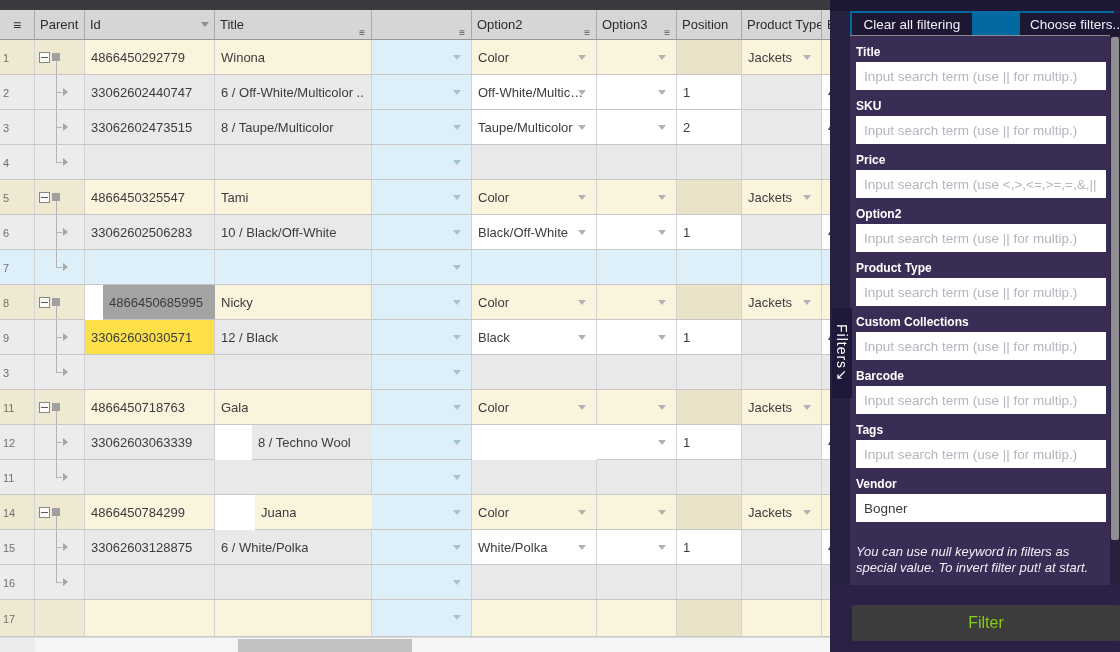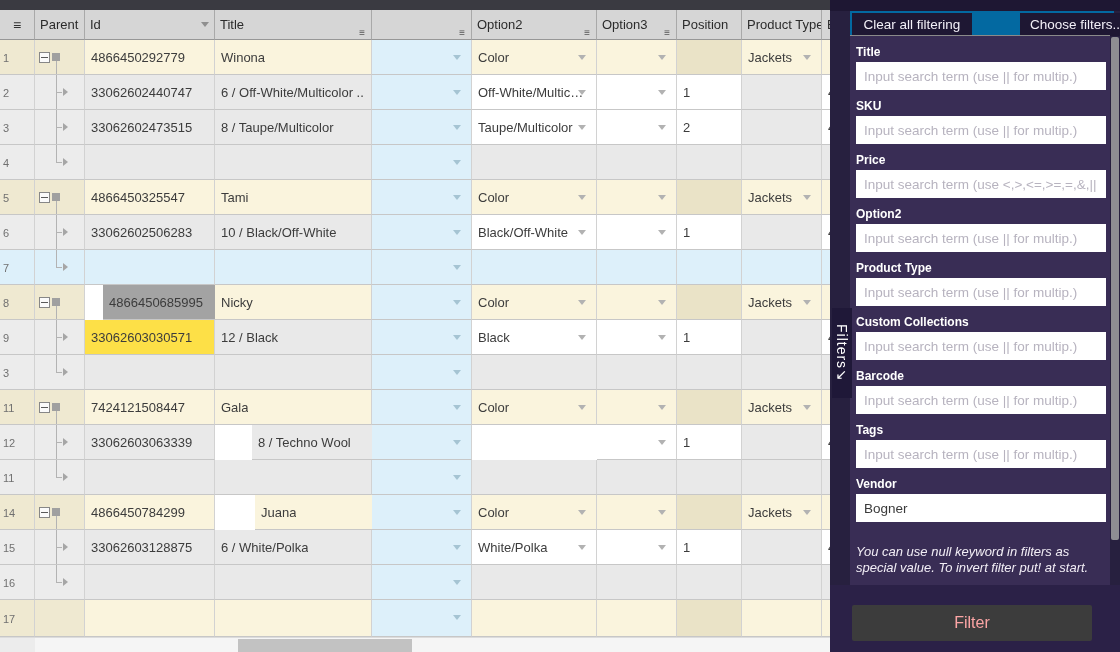--- a/index.html
+++ b/index.html
@@ -70,22 +70,22 @@
     background:#ffffff;font-family:"Liberation Sans",sans-serif;font-size:13.5px;color:#3a3a3a;
     padding:0 8px;outline:none;display:block;
   }
   .finput::placeholder{color:#b7b3bf;}
   .note{
     color:#f2eef6;font-style:italic;font-size:13px;line-height:1.25;
     margin:22px 0 0 6px;width:248px;
   }
   .panel-bottom{position:absolute;left:0;top:585px;width:290px;height:67px;background:#2b2147;}
   .filter-btn{
-    position:absolute;left:22px;top:20px;width:240px;height:36px;
-    background:#3c3c3c;border:none;border-radius:2px;color:#fca5a5;
+    position:absolute;left:22px;top:20px;width:268px;height:36px;
+    background:#3c3c3c;border:none;border-radius:2px;color:#84cc16;
     font-family:"Liberation Sans",sans-serif;font-size:16px;cursor:pointer;
   }
   .panel-tab{
     position:absolute;left:2px;top:308px;width:20px;height:90px;background:#1f1838;
     display:flex;align-items:center;justify-content:center;
   }
   .panel-tab span{
     writing-mode:vertical-rl;color:#ffffff;font-size:14px;letter-spacing:1px;white-space:nowrap;
   }
   .panel-vthumb{position:absolute;left:281px;top:37px;width:8px;height:503px;background:#8e8e93;border-radius:2px;}
@@ -402,21 +402,21 @@
         <div class="cell" style="left: 822px; width: 60px; background: rgb(233, 233, 233);"></div>
       </div>
       <div class="row" style="top: 390px;">
         <div class="cell rownum" style="left: 0px; width: 35px; background: rgb(239, 233, 209);">11</div>
         <div class="cell" style="left: 35px; width: 50px; background: rgb(239, 233, 209);">
           <span class="mbox"></span>
           <span class="tsq"></span>
           <span class="vline down"></span>
         </div>
         <div class="cell" style="left: 85px; width: 130px; background: rgb(250, 244, 221);">
-          <span class="txt">7424121508447</span>
+          <span class="txt">4866450718763</span>
         </div>
         <div class="cell" style="left: 215px; width: 157px; background: rgb(250, 244, 221);">
           <span class="txt">Gala</span>
         </div>
         <div class="cell" style="left: 372px; width: 100px; background: rgb(221, 240, 250);">
           <span class="dd blue"></span>
         </div>
         <div class="cell" style="left: 472px; width: 125px; background: rgb(250, 244, 221);">
           <span class="txt" style="padding-right: 2px;">Color</span>
           <span class="dd"></span>

